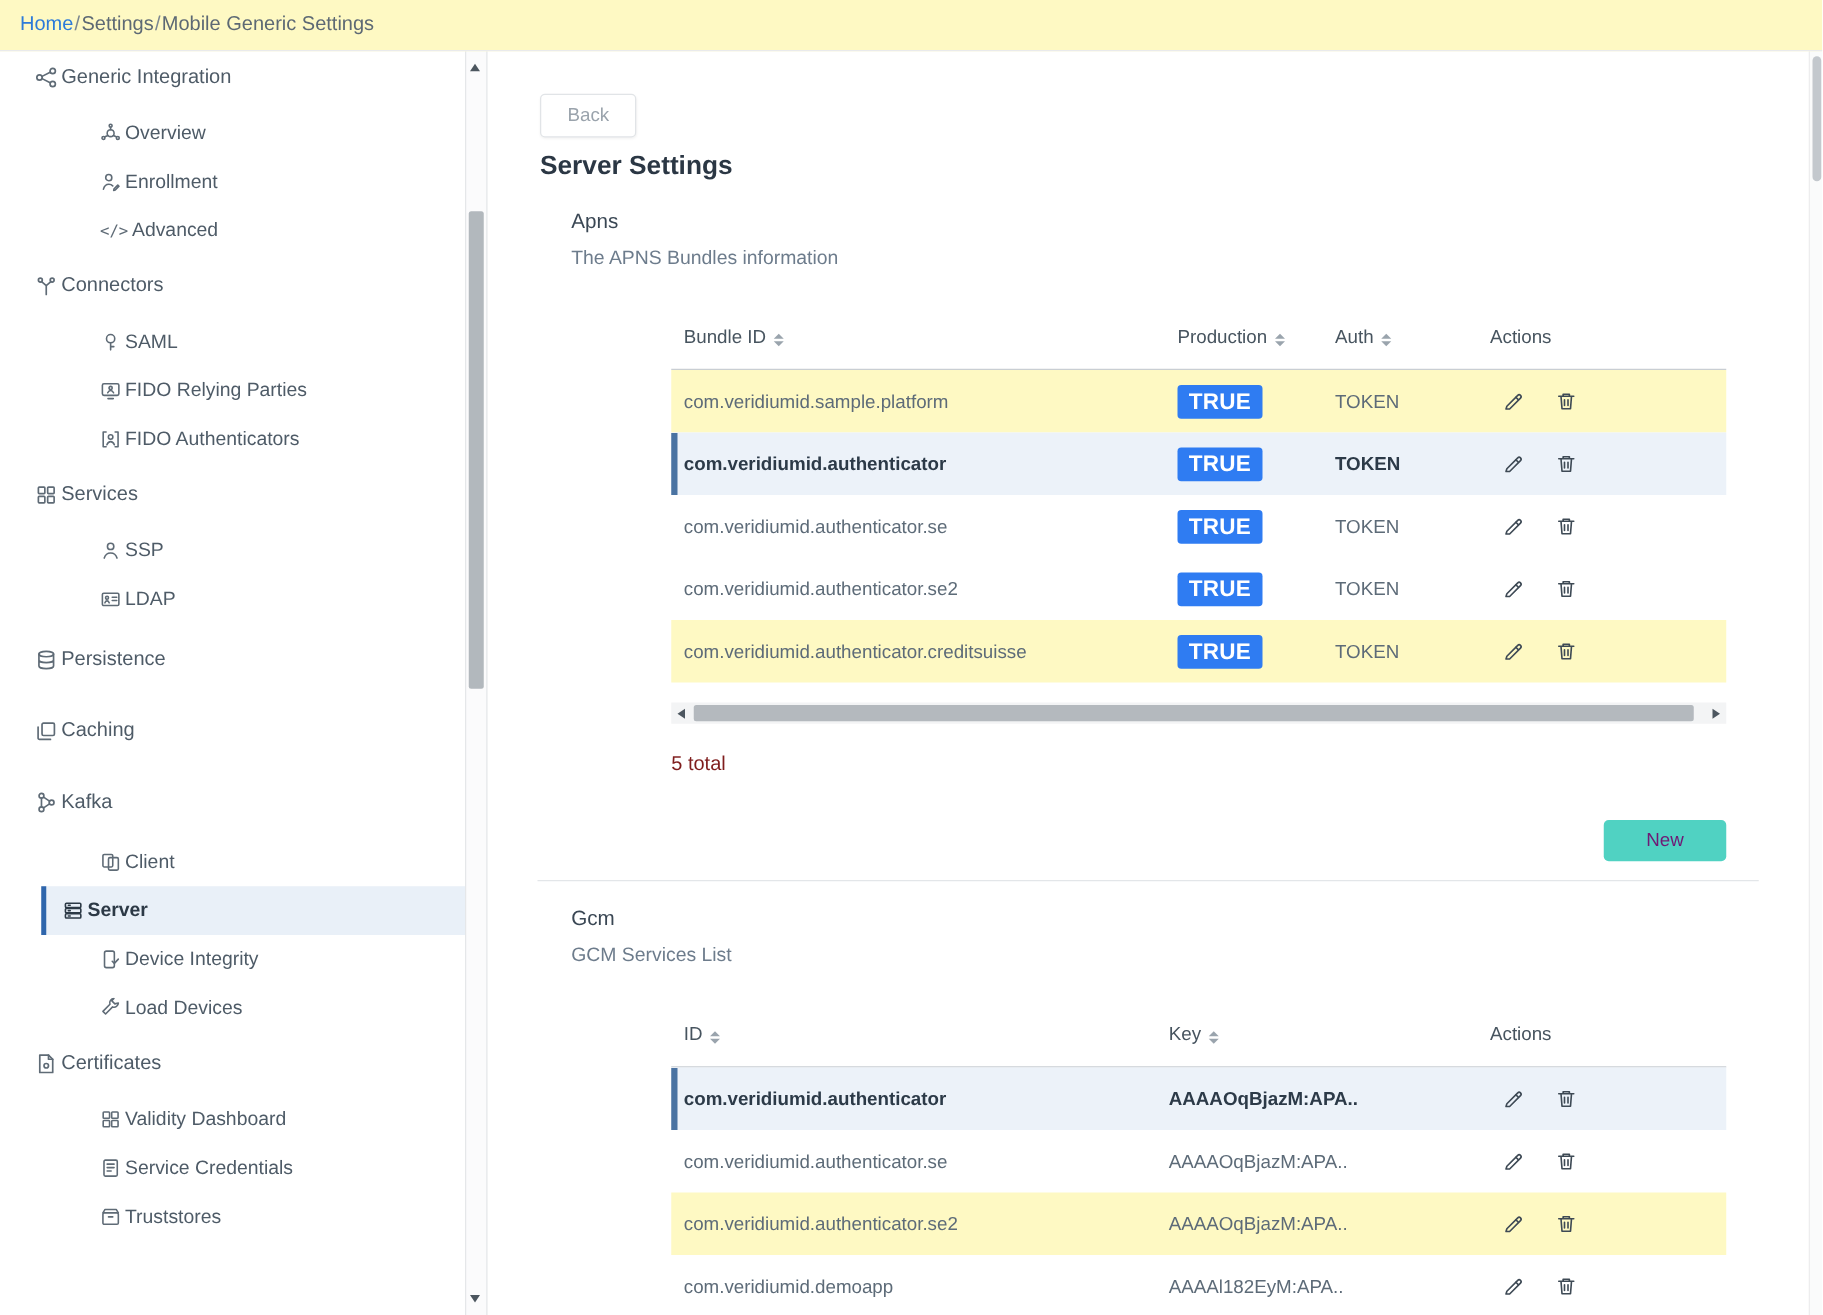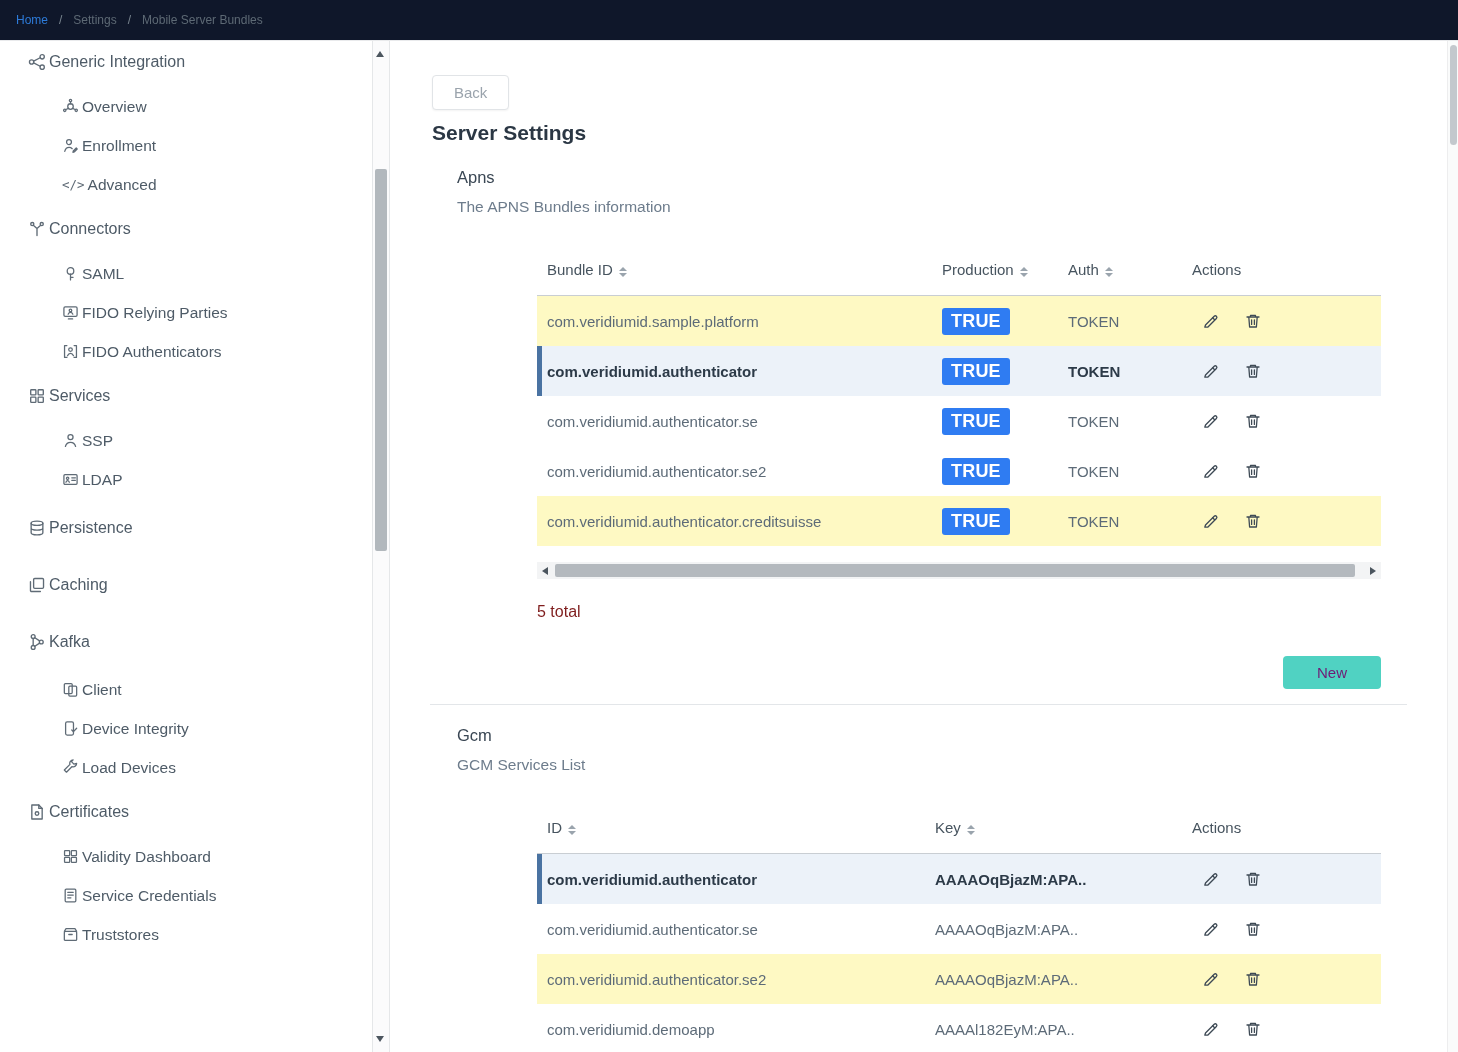--- a/index.html
+++ b/index.html
@@ -1,31 +1,31 @@
 <!DOCTYPE html>
 <html><head>
 <meta charset="utf-8">
 <style>
   * { margin:0; padding:0; box-sizing:border-box; }
   html,body { width:1458px; height:1052px; background:#fff; font-family:"Liberation Sans","DejaVu Sans",sans-serif; }
   .page { position:relative; width:1458px; height:1052px; overflow:hidden; background:#fff; }
 
   
-  .topbar { position:absolute; top:0; left:0; right:0; height:41px; background:#0f172a; border-bottom:1px solid #e9eaec; display:flex; align-items:center; padding-left:16px; gap:11px; font-size:12px; color:#5d6974; z-index:10; }
+  .topbar { position:absolute; top:0; left:0; right:0; height:41px; background:#fef9c3; border-bottom:1px solid #e9eaec; display:flex; align-items:center; padding-left:16px; gap:1px; font-size:16px; color:#5d6974; z-index:10; }
   .crumb-home { color:#2d7bd9; cursor:pointer; }
   .crumb-sep { color:#7a8690; }
 
   
   .sidebar { position:absolute; top:41px; left:0; width:372px; bottom:0; overflow:hidden; background:#fff; }
   .nav { margin-top:-4px; }
   .nav-item { display:flex; align-items:center; gap:3px; color:#4e5b67; cursor:pointer; padding-left:28px; }
   .nav-item .nav-icon { display:inline-flex; color:#5f6b76; flex:0 0 auto; }
   .nav-item.top { height:50px; font-size:16px; }
   .nav-item.lone { height:57px; }
-  .nav-item.sub { height:39px; font-size:15.5px; padding-left:62px; }
+  .nav-item.sub { height:39px; font-size:15.5px; padding-left:80px; }
   .nav-item.active { background:#eef3f9; box-shadow:inset 5px 0 0 #16498a; font-weight:bold; color:#2c3946; }
   .nav-item.active .nav-icon { color:#2c3946; }
   .nav-item.sub.selected { margin-left:33px; padding-left:17px; background:#e9f0f8; box-shadow:inset 4px 0 0 #2f66ac; font-weight:bold; color:#2c3946; }
   .nav-item.sub.selected .nav-icon { color:#2c3946; }
   .code-glyph { font-family:"DejaVu Sans Mono",monospace; font-size:12.5px; color:#5f6b76; }
 
   
   .v-scrollbar { position:absolute; left:372px; top:41px; bottom:0; width:18px; background:#fbfbfc; border-left:1px solid #e5e7e9; border-right:1px solid #e5e7e9; z-index:6; }
   .v-thumb { position:absolute; left:2px; width:12px; top:128px; height:382px; background:#b2b8bd; border-radius:2px; }
   .tri-up { width:0; height:0; border-left:4.5px solid transparent; border-right:4.5px solid transparent; border-bottom:6px solid #4c565f; position:absolute; top:10px; left:3px; }
@@ -78,21 +78,21 @@
 </head>
 <body>
 
 <div class="page">
 
   <div class="topbar">
     <span class="crumb-home">Home</span>
     <span class="crumb-sep">/</span>
     <span>Settings</span>
     <span class="crumb-sep">/</span>
-    <span>Mobile Server Bundles</span>
+    <span>Mobile Generic Settings</span>
   </div>
 
   <div class="sidebar">
     <div class="nav">
 
       <div class="nav-item top">
         <span class="nav-icon">
             <svg class="ic" width="18" height="18" viewBox="0 0 16 16" fill="none" stroke="currentColor" stroke-width="1.2" stroke-linecap="round" stroke-linejoin="round">
               <circle cx="3.2" cy="8" r="1.9"></circle>
               <circle cx="12.6" cy="3.4" r="1.9"></circle>
@@ -244,20 +244,31 @@
       <div class="nav-item sub">
         <span class="nav-icon">
             <svg class="ic" width="17" height="17" viewBox="0 0 16 16" fill="none" stroke="currentColor" stroke-width="1.2" stroke-linejoin="round">
               <rect x="2.2" y="2.4" width="7.4" height="9.4" rx="1"></rect>
               <rect x="6.4" y="4.8" width="7.4" height="9.4" rx="1"></rect>
             </svg>
           </span>
         <span class="nav-label">Client</span>
       </div>
 
+      <div class="nav-item sub selected">
+        <span class="nav-icon">
+            <svg class="ic" width="17" height="17" viewBox="0 0 16 16" fill="none" stroke="currentColor" stroke-width="1.2" stroke-linecap="round" stroke-linejoin="round">
+              <rect x="2.2" y="2.4" width="11.6" height="3.2" rx=".8"></rect>
+              <rect x="2.2" y="6.4" width="11.6" height="3.2" rx=".8"></rect>
+              <rect x="2.2" y="10.4" width="11.6" height="3.2" rx=".8"></rect>
+              <path d="M4.4 4h1.4M4.4 8h1.4M4.4 12h1.4"></path>
+            </svg>
+          </span>
+        <span class="nav-label">Server</span>
+      </div>
 
       <div class="nav-item sub">
         <span class="nav-icon">
             <svg class="ic" width="17" height="17" viewBox="0 0 16 16" fill="none" stroke="currentColor" stroke-width="1.2" stroke-linecap="round" stroke-linejoin="round">
               <rect x="3.4" y="1.8" width="7.4" height="12.4" rx="1.4"></rect>
               <path d="M9.2 9.4l1.6 1.6 3-3.2"></path>
             </svg>
           </span>
         <span class="nav-label">Device Integrity</span>
       </div>

